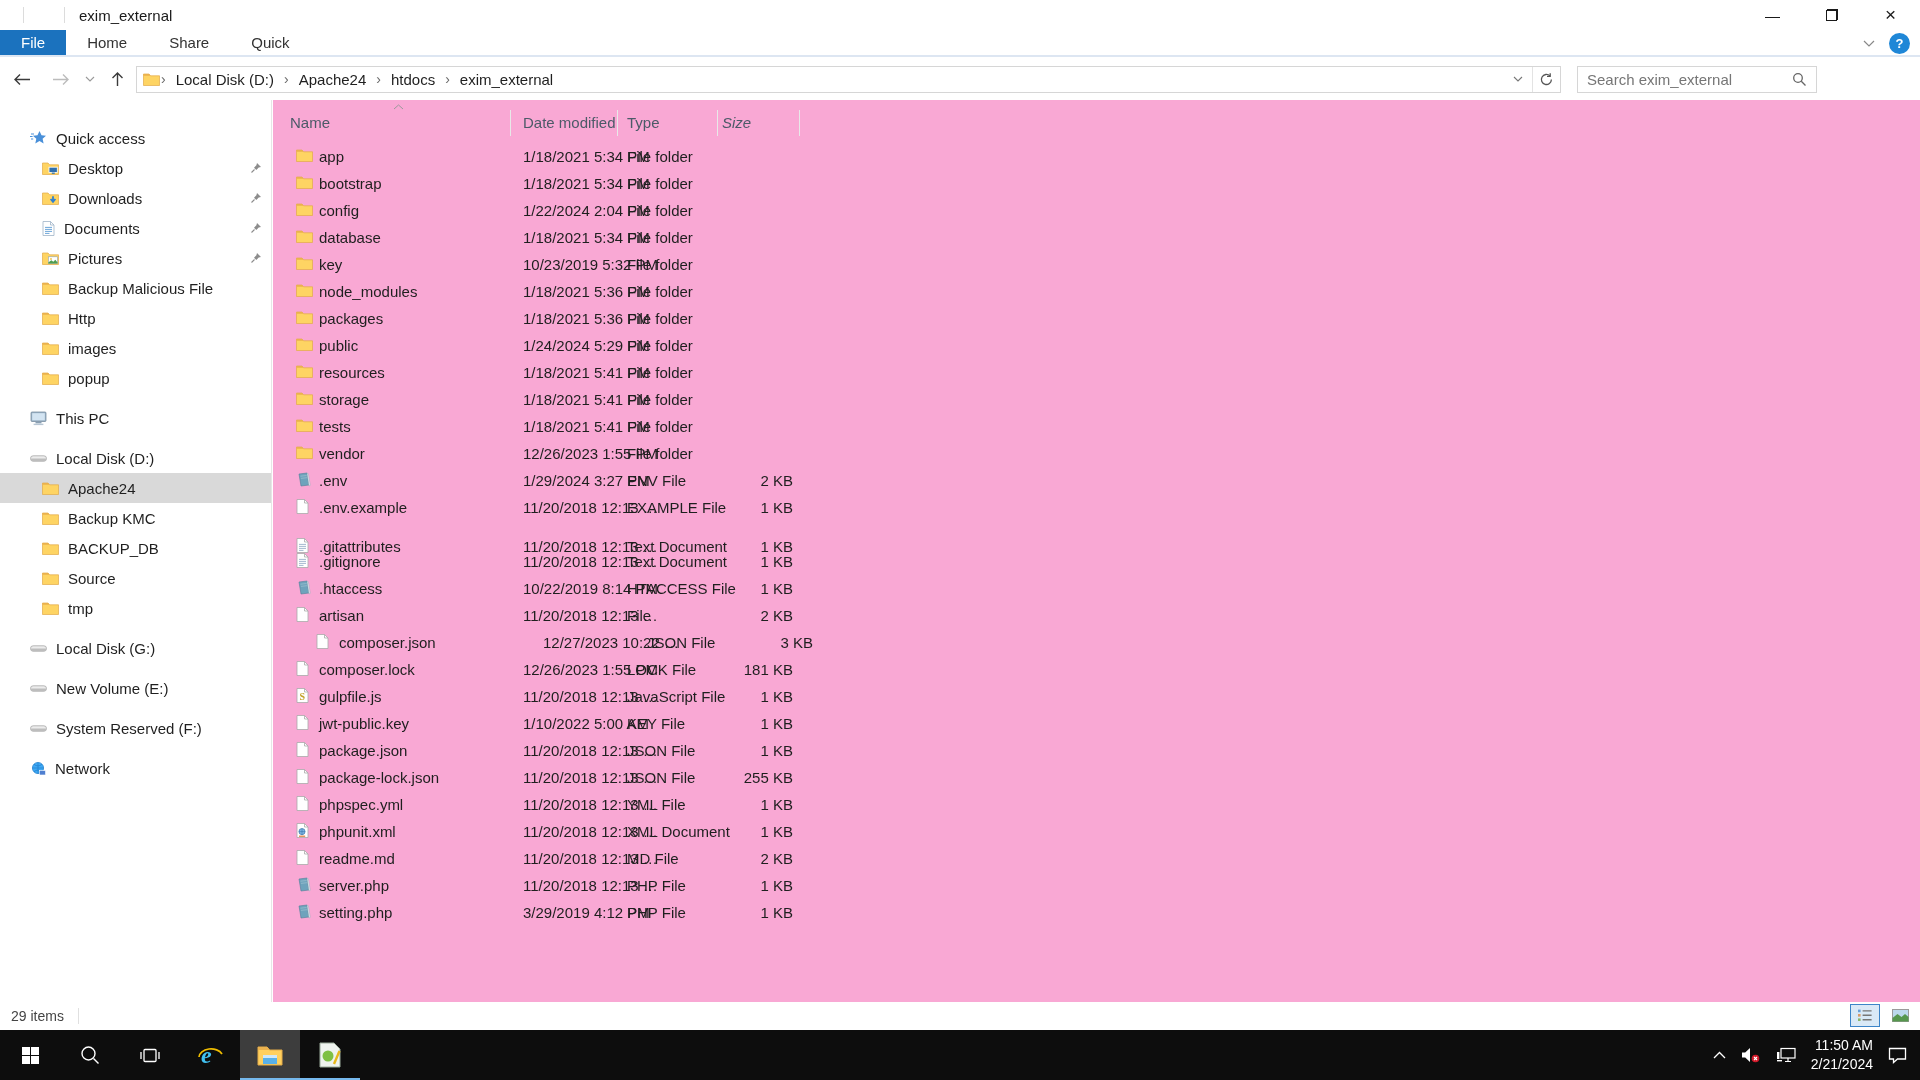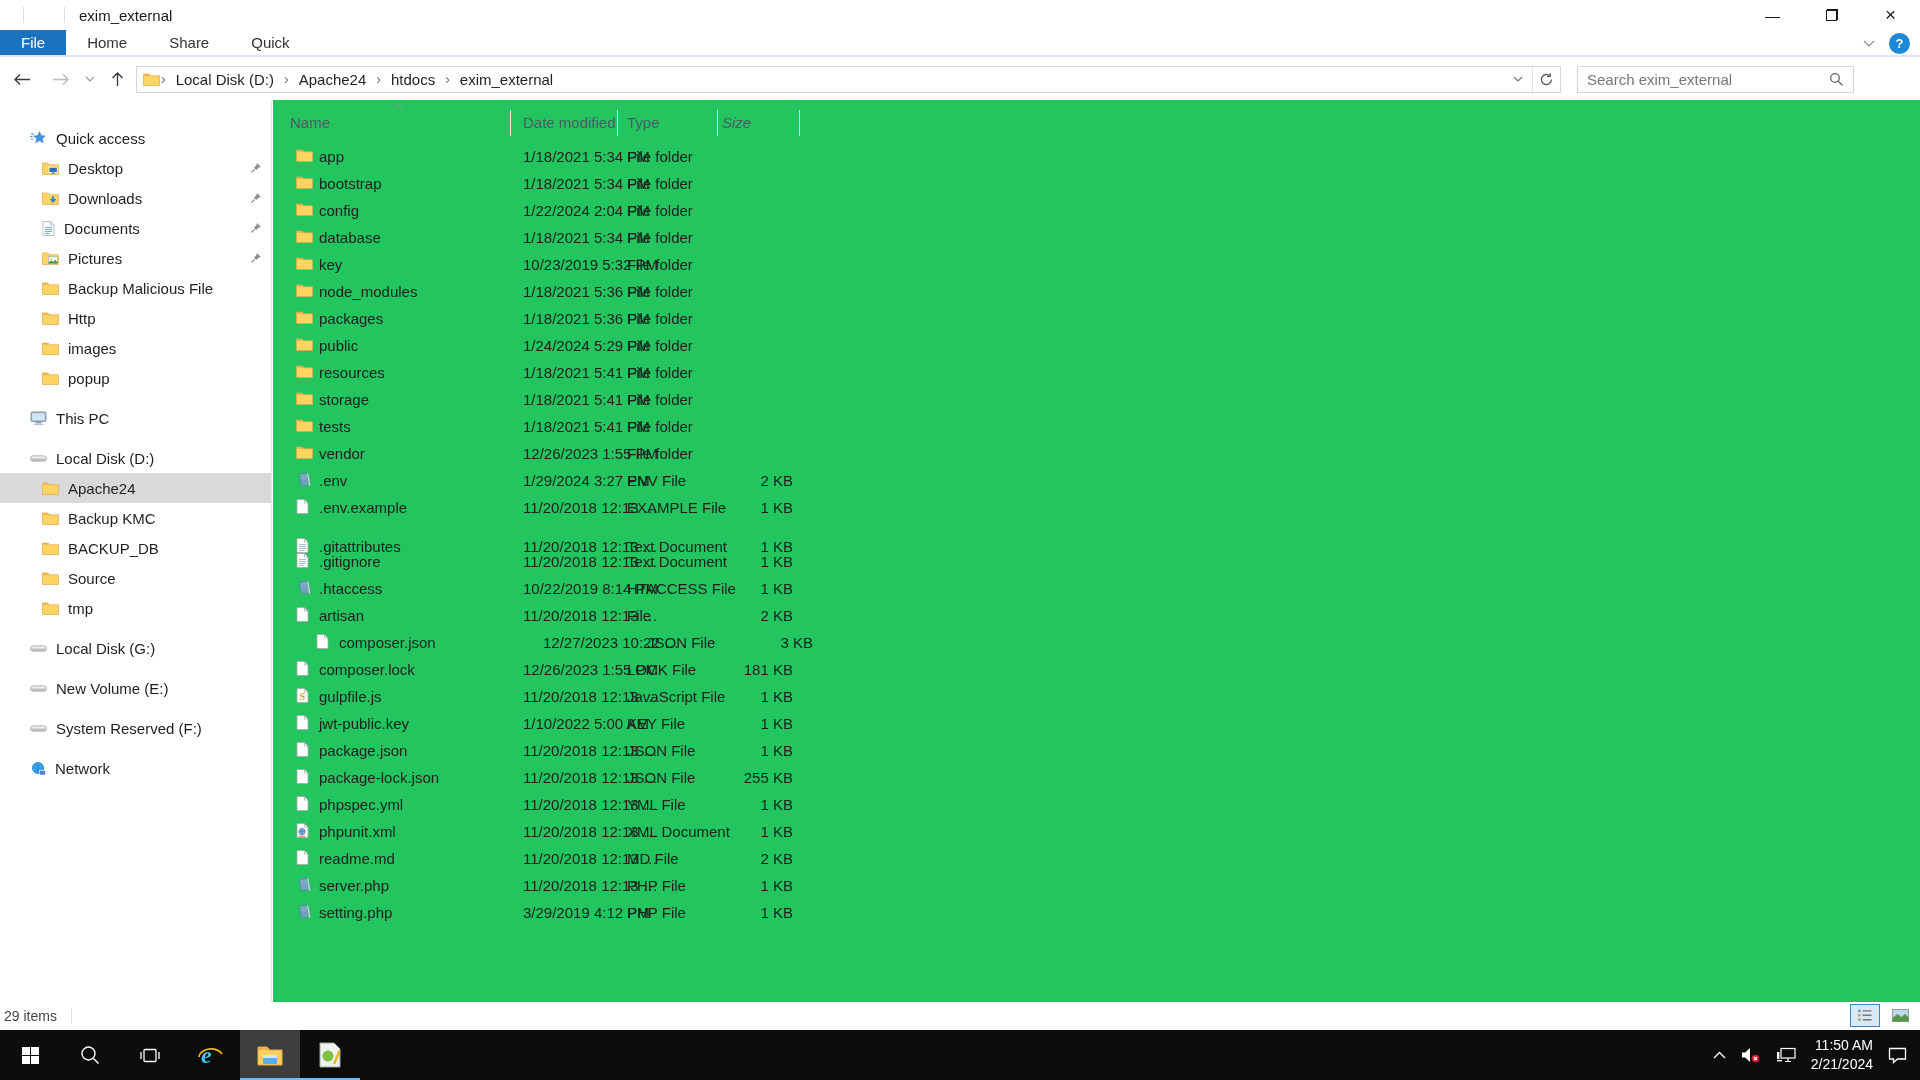--- a/index.html
+++ b/index.html
@@ -25,50 +25,50 @@
   .help-circle{width:21px;height:21px;border-radius:50%;background:#1f87d7;color:#fff;display:flex;align-items:center;justify-content:center;font-size:13px;font-weight:bold}
   
   .addr{position:absolute;top:59px;left:0;right:0;height:40px;display:flex;align-items:center}
   .nav-ic{display:flex;align-items:center;justify-content:center}
   .crumb-box{margin-left:12px;width:1425px;height:27px;border:1px solid #d6d6d6;display:flex;align-items:center;padding-left:6px;font-size:15px}
   .crumb{padding:0 9px;white-space:nowrap}
   .crumb-sep{color:#6a6a6a;font-size:14px;padding:0 1px}
   .crumb-spacer{flex:1}
   .crumb-dd{width:28px;display:flex;align-items:center;justify-content:center;height:100%}
   .refresh-btn{width:28px;height:100%;border-left:1px solid #e3e3e3;display:flex;align-items:center;justify-content:center}
-  .search-box{margin-left:16px;width:277px;height:27px;border:1px solid #d6d6d6;display:flex;align-items:center;padding:0 9px}
+  .search-box{margin-left:16px;width:240px;height:27px;border:1px solid #d6d6d6;display:flex;align-items:center;padding:0 9px}
   .search-box input{border:none;outline:none;flex:1;font-size:15px;color:#555;background:transparent;font-family:"Liberation Sans",sans-serif}
   .search-box input::placeholder{color:#767676;opacity:1}
   
   .sidebar{position:absolute;top:100px;left:0;width:272px;bottom:78px;font-size:15px;border-right:1px solid #e6e6e6;background:#fff;overflow:hidden}
   .sitem{height:30px;display:flex;align-items:center;position:relative}
   .sitem .lbl{margin-left:9px;white-space:nowrap}
   .lvl0{padding-left:30px}
   .lvl1{padding-left:42px}
   .sitem.selected{background:#d9d9d9}
   .pin{position:absolute;right:9px;top:9px}
   .gap{margin-top:10px}
   .first-gap{margin-top:23px}
   
-  .pane{position:absolute;left:273px;top:100px;right:0;bottom:78px;background:#22c55e;font-size:15px}
+  .pane{position:absolute;left:273px;top:100px;right:0;bottom:78px;background:#f9a8d4;font-size:15px}
   .hdr{position:absolute;top:8px;left:0;right:0;height:30px;color:#4c5a68}
   .hdr .h{position:absolute;top:6px}
   .hdr .hsep{position:absolute;top:2px;width:1px;height:26px;background:#e8e8e8}
   .sort-caret{position:absolute;top:-4px;left:120px}
   .rows{position:absolute;top:43px;left:0;right:0;bottom:0}
   .frow{position:absolute;left:0;right:0;height:27px}
   .frow span{position:absolute;top:5px;white-space:nowrap}
   .f-ic{position:absolute;left:23px;top:6px}
   .f-name{left:46px}
   .f-date{left:250px}
   .f-type{left:354px}
   .f-size{left:420px;width:100px;text-align:right}
   
   .status{position:absolute;left:0;right:0;bottom:50px;height:28px;display:flex;align-items:center;font-size:14px;color:#444;background:#fff}
-  .status .cnt{padding-left:4px}
+  .status .cnt{padding-left:11px}
   .status .sdiv{width:1px;height:16px;background:#e0e0e0;margin-left:14px}
   .view-btns{position:absolute;right:5px;bottom:53px;display:flex;gap:5px}
   .vbtn{width:30px;height:23px;display:flex;align-items:center;justify-content:center;border:1px solid transparent}
   .vbtn.sel{border-color:#3c84c8;background:#d9e9f7}
   
   .taskbar{position:absolute;left:0;right:0;bottom:0;height:50px;background:#0d0d0d;display:flex;align-items:center}
   .tb-btn{width:60px;height:50px;display:flex;align-items:center;justify-content:center}
   .tb-btn.active{background:#3d3d3d;box-shadow:inset 0 -2px 0 #76b9ed}
   .tb-btn.running{box-shadow:inset 0 -2px 0 #76b9ed}
   .tray{margin-left:auto;display:flex;align-items:center;gap:15px;padding-right:13px;color:#fff}

